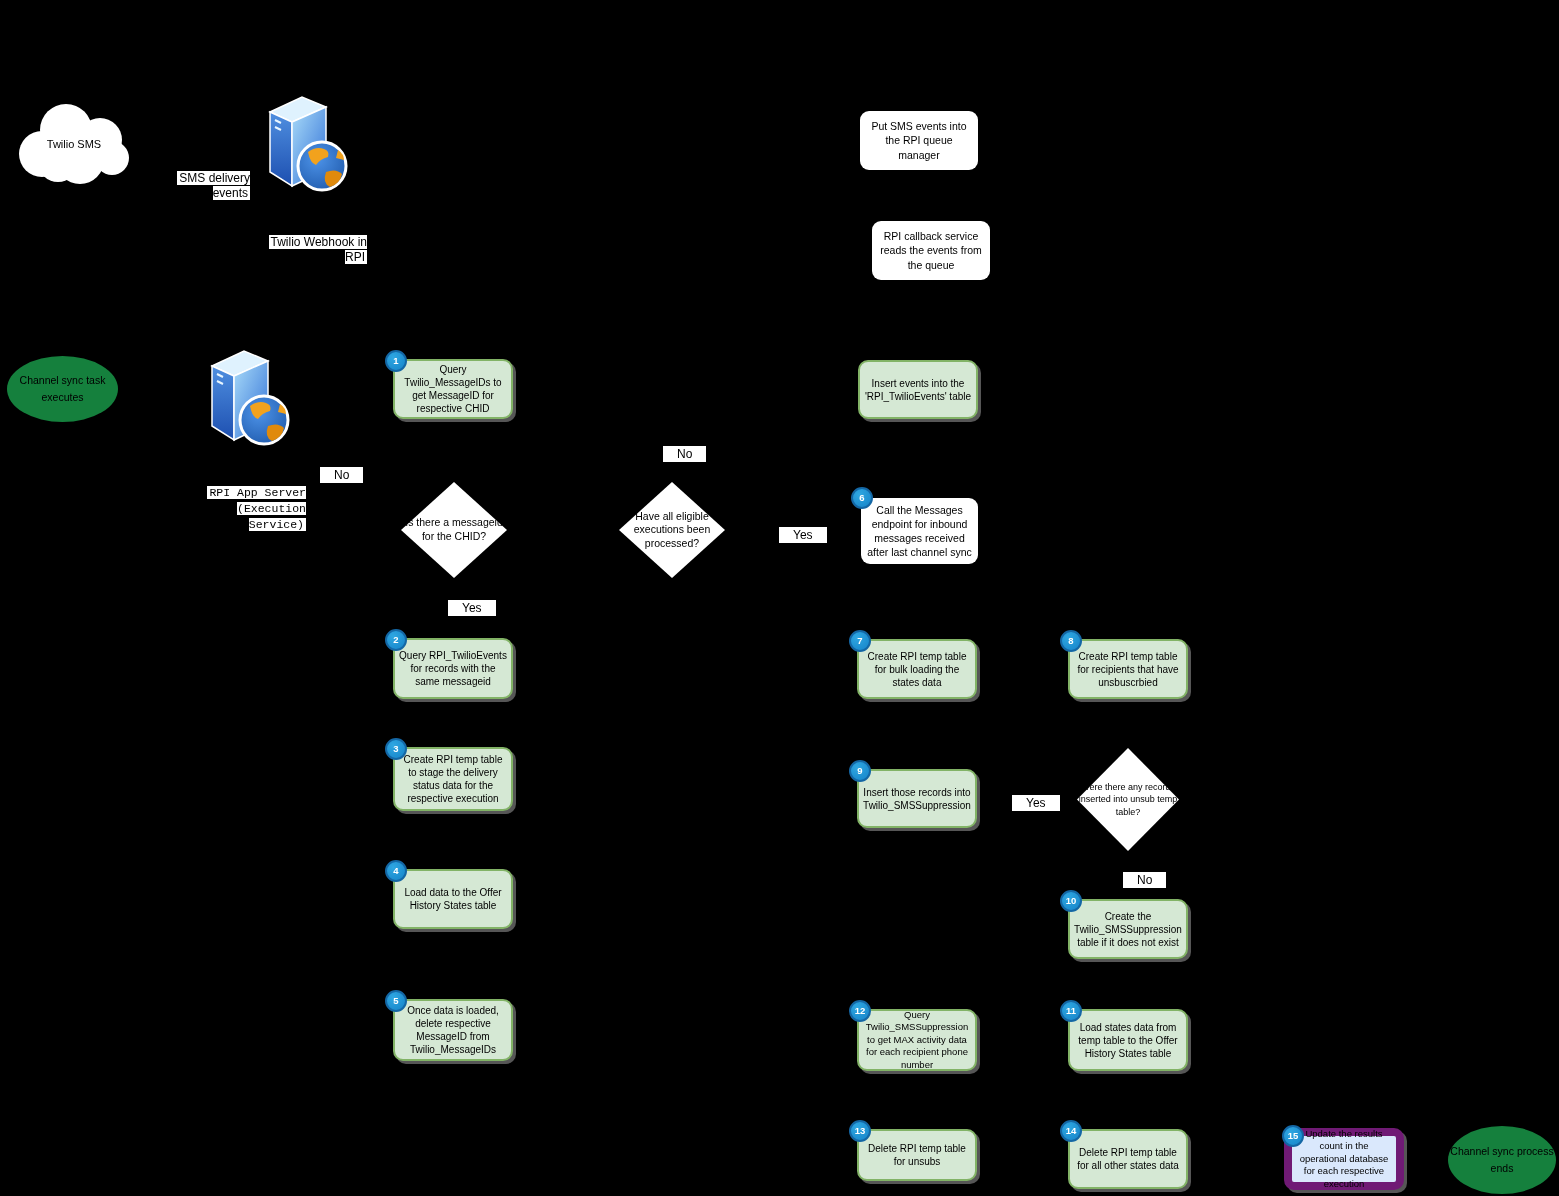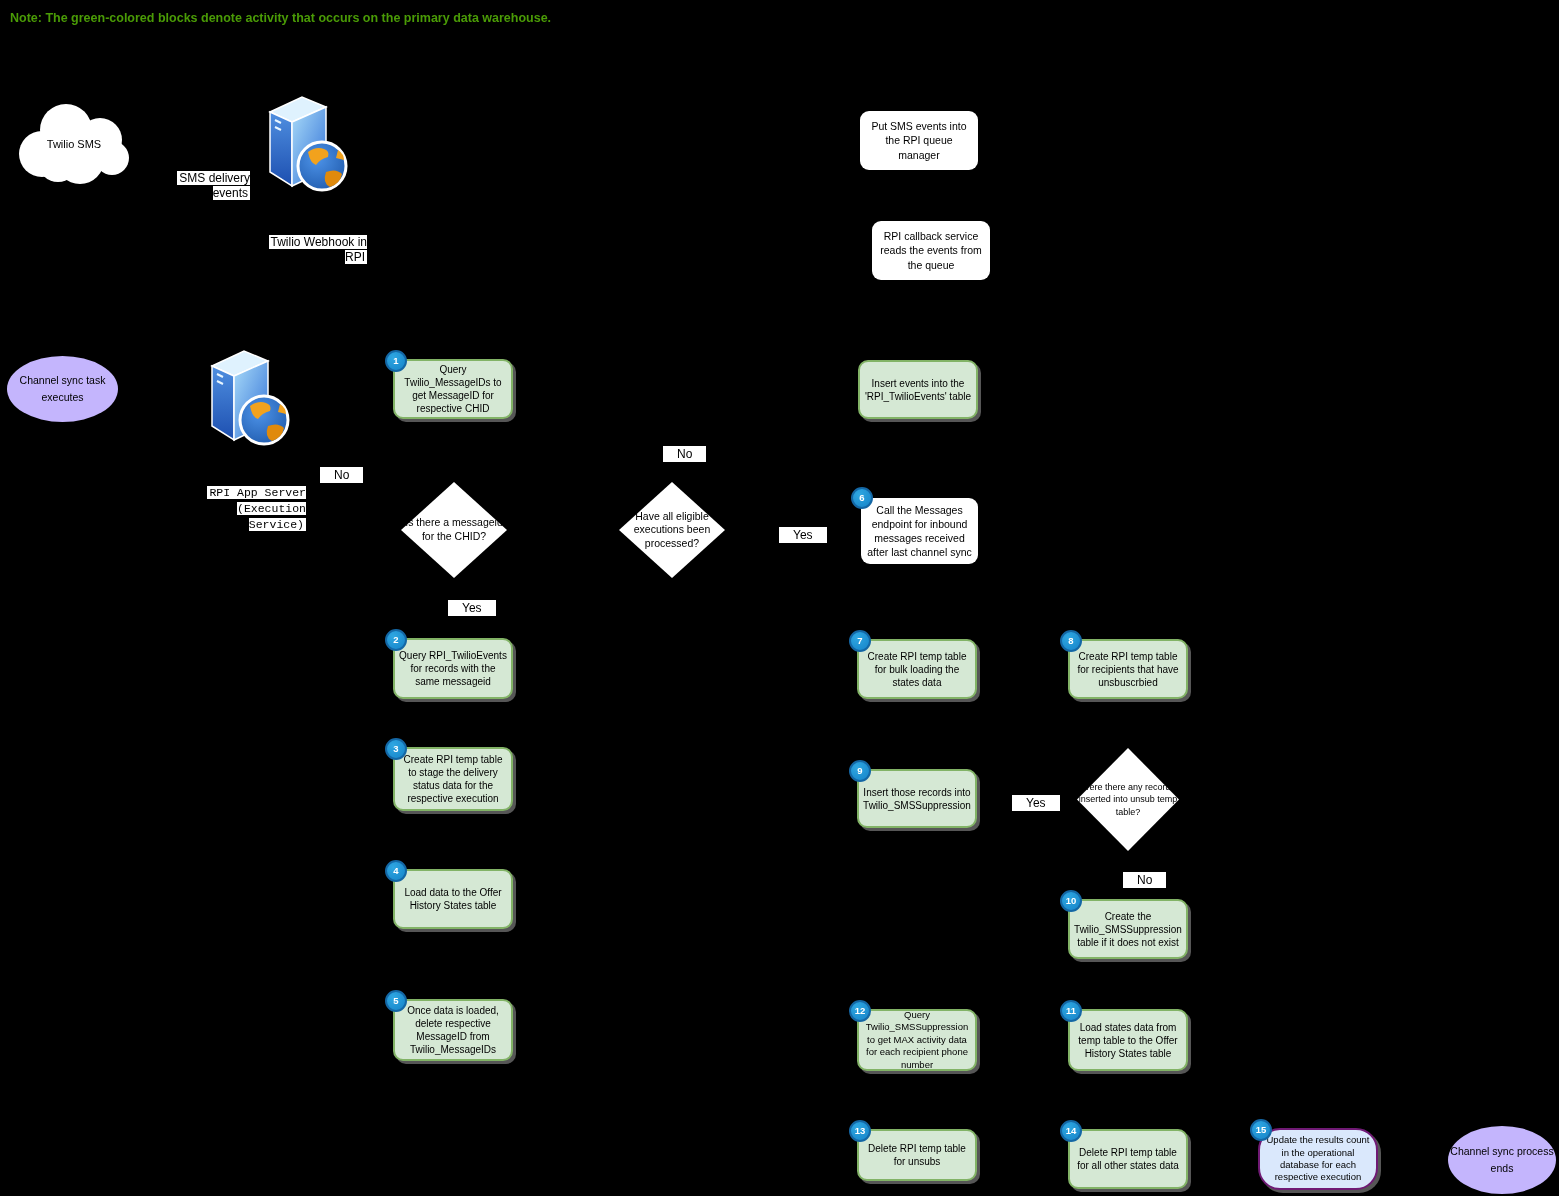--- a/index.html
+++ b/index.html
@@ -7,27 +7,27 @@
           font-family:"Liberation Sans",sans-serif;color:#000;}
   .note{position:absolute;left:10px;top:10px;color:#4a9b06;font-weight:bold;
         font-size:12.5px;line-height:17px;white-space:pre;}
   .note .l2{padding-left:30px;display:block;}
   .node{position:absolute;box-sizing:border-box;display:flex;align-items:center;
         justify-content:center;text-align:center;}
   .node > span{display:block;width:100%;}
   .box-green{background:#d5e8d4;border:2px solid #82b366;border-radius:10px;
              font-size:10px;line-height:1.3;padding:2px 3px;
              box-shadow:3px 3px 0 rgba(190,190,190,.45);}
-  .box-blue{background:#dae8fc;border:2px solid #701a75;border-radius:22px;
+  .box-blue{background:#dae8fc;border:8px solid #701a75;border-radius:10px;
             font-size:9.5px;line-height:1.3;padding:2px 3px;
-            box-shadow:3px 3px 0 rgba(190,190,190,.45);}
+            box-shadow:3px 3px 0 rgba(190,190,190,.45);margin-left:26px;}
   .box-white{background:#fff;border-radius:9px;font-size:10.5px;line-height:1.35;
              padding:2px 4px;}
   .small{font-size:9.5px;}
-  .ellipse{background:#c4b5fd;border-radius:50%;font-size:10.5px;line-height:1.6;}
+  .ellipse{background:#15803d;border-radius:50%;font-size:10.5px;line-height:1.6;}
   .diamond{position:absolute;}
   .diamond svg{position:absolute;left:0;top:0;}
   .diamond .dtxt{position:absolute;left:0;top:0;width:100%;height:100%;display:flex;
                  align-items:center;justify-content:center;text-align:center;
                  font-size:10.5px;line-height:1.3;}
   .diamond .dtxt.tiny{font-size:9px;line-height:1.35;}
   .badge{position:absolute;top:-11px;left:-10px;width:22px;height:22px;border-radius:50%;
          background:radial-gradient(circle at 35% 30%,#2fa7e2,#1583c8);
          border:2px solid #1467a5;color:#fff;font-weight:bold;font-size:9.5px;
          display:flex;align-items:center;justify-content:center;box-sizing:border-box;}
@@ -35,21 +35,21 @@
               padding:0 14px;line-height:16px;}
   .txt-label{position:absolute;text-align:right;font-size:11px;line-height:15px;margin-top:39px;}
   .txt-label span{background:#fff;padding:0 2px;}
   .icon{position:absolute;}
 </style>
 </head>
 <body>
 
 <div id="canvas">
 
-  <div class="note"><span>Note: The green-colored blocks denote activity that occurs on the primary data warehouse.</span></div>
+  <div class="note"></div>
 
   <div class="icon" style="left:8px;top:96px;width:132px;height:96px;">
     <svg width="132" height="96" viewBox="0 0 132 96">
       <g fill="#ffffff">
         <circle cx="34" cy="58" r="23"></circle>
         <circle cx="58" cy="34" r="26"></circle>
         <circle cx="92" cy="44" r="22"></circle>
         <circle cx="104" cy="62" r="17"></circle>
         <circle cx="72" cy="64" r="24"></circle>
         <circle cx="50" cy="66" r="20"></circle>

